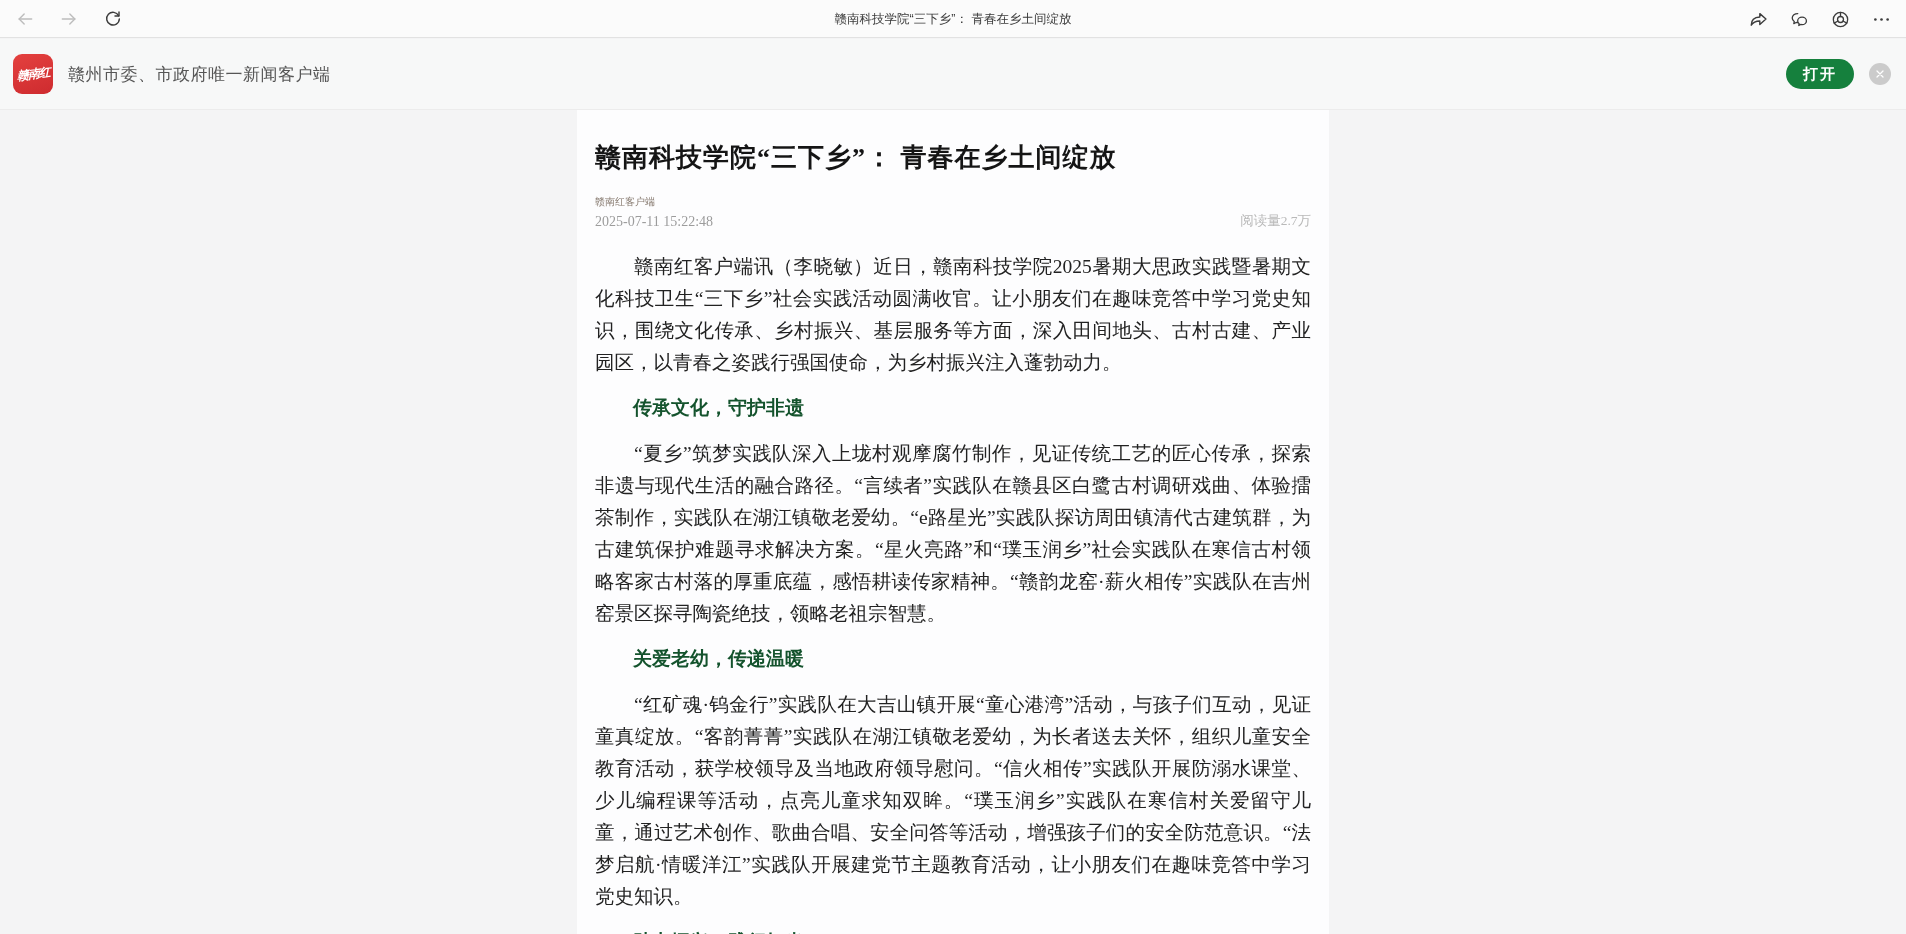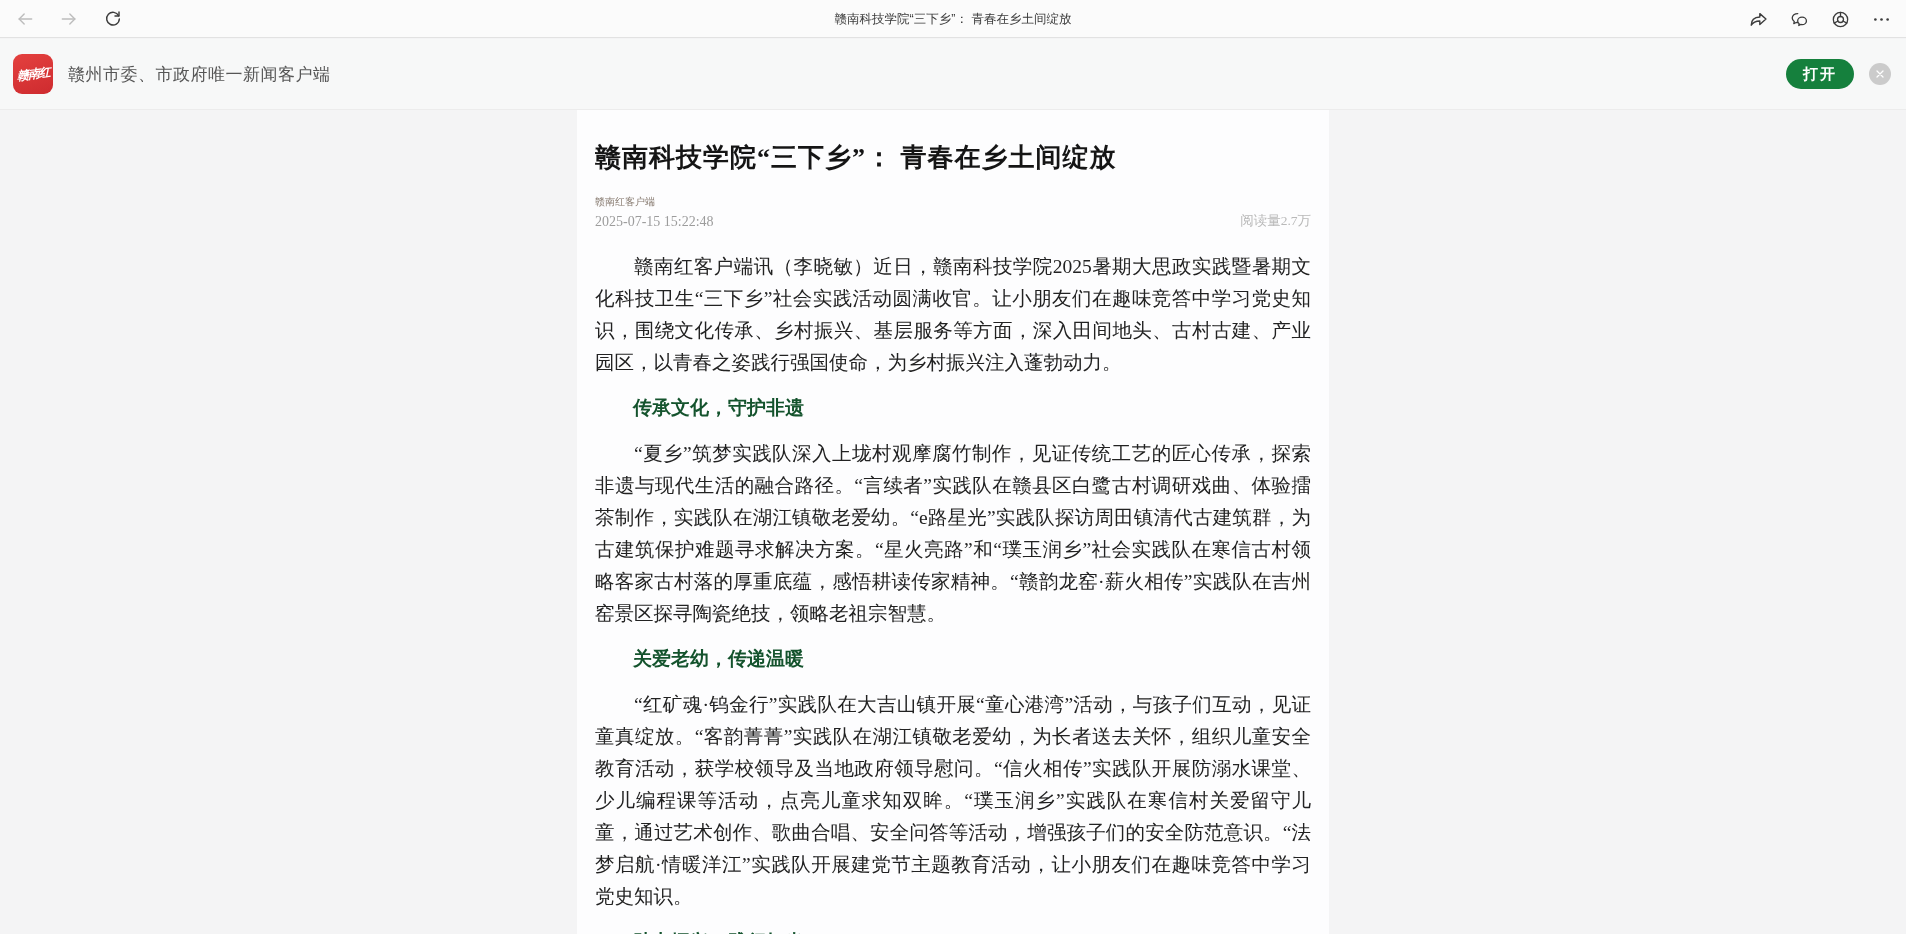--- a/index.html
+++ b/index.html
@@ -177,21 +177,21 @@
       <path d="M6 6l12 12M18 6L6 18"></path>
     </svg>
   </div>
 </div>
 
 <div class="main">
   <div class="article-card">
     <h1 class="article-title">赣南科技学院“三下乡”： 青春在乡土间绽放</h1>
     <div class="meta">
       <div class="meta-source">赣南红客户端</div>
-      <div class="meta-date">2025-07-15 15:22:48</div>
+      <div class="meta-date">2025-07-11 15:22:48</div>
       <div class="meta-reads">阅读量2.7万</div>
     </div>
     <div class="article-body">
         <p class="para">赣南红客户端讯（李晓敏）近日，赣南科技学院2025暑期大思政实践暨暑期文化科技卫生“三下乡”社会实践活动圆满收官。让小朋友们在趣味竞答中学习党史知识，围绕文化传承、乡村振兴、基层服务等方面，深入田间地头、古村古建、产业园区，以青春之姿践行强国使命，为乡村振兴注入蓬勃动力。</p>
         <div class="subhead">传承文化，守护非遗</div>
         <p class="para">“夏乡”筑梦实践队深入上垅村观摩腐竹制作，见证传统工艺的匠心传承，探索非遗与现代生活的融合路径。“言续者”实践队在赣县区白鹭古村调研戏曲、体验擂茶制作，实践队在湖江镇敬老爱幼。“e路星光”实践队探访周田镇清代古建筑群，为古建筑保护难题寻求解决方案。“星火亮路”和“璞玉润乡”社会实践队在寒信古村领略客家古村落的厚重底蕴，感悟耕读传家精神。“赣韵龙窑·薪火相传”实践队在吉州窑景区探寻陶瓷绝技，领略老祖宗智慧。</p>
         <div class="subhead">关爱老幼，传递温暖</div>
         <p class="para">“红矿魂·钨金行”实践队在大吉山镇开展“童心港湾”活动，与孩子们互动，见证童真绽放。“客韵菁菁”实践队在湖江镇敬老爱幼，为长者送去关怀，组织儿童安全教育活动，获学校领导及当地政府领导慰问。“信火相传”实践队开展防溺水课堂、少儿编程课等活动，点亮儿童求知双眸。“璞玉润乡”实践队在寒信村关爱留守儿童，通过艺术创作、歌曲合唱、安全问答等活动，增强孩子们的安全防范意识。“法梦启航·情暖洋江”实践队开展建党节主题教育活动，让小朋友们在趣味竞答中学习党史知识。</p>
         <div class="subhead">助力振兴，践行担当</div>
       </div>

